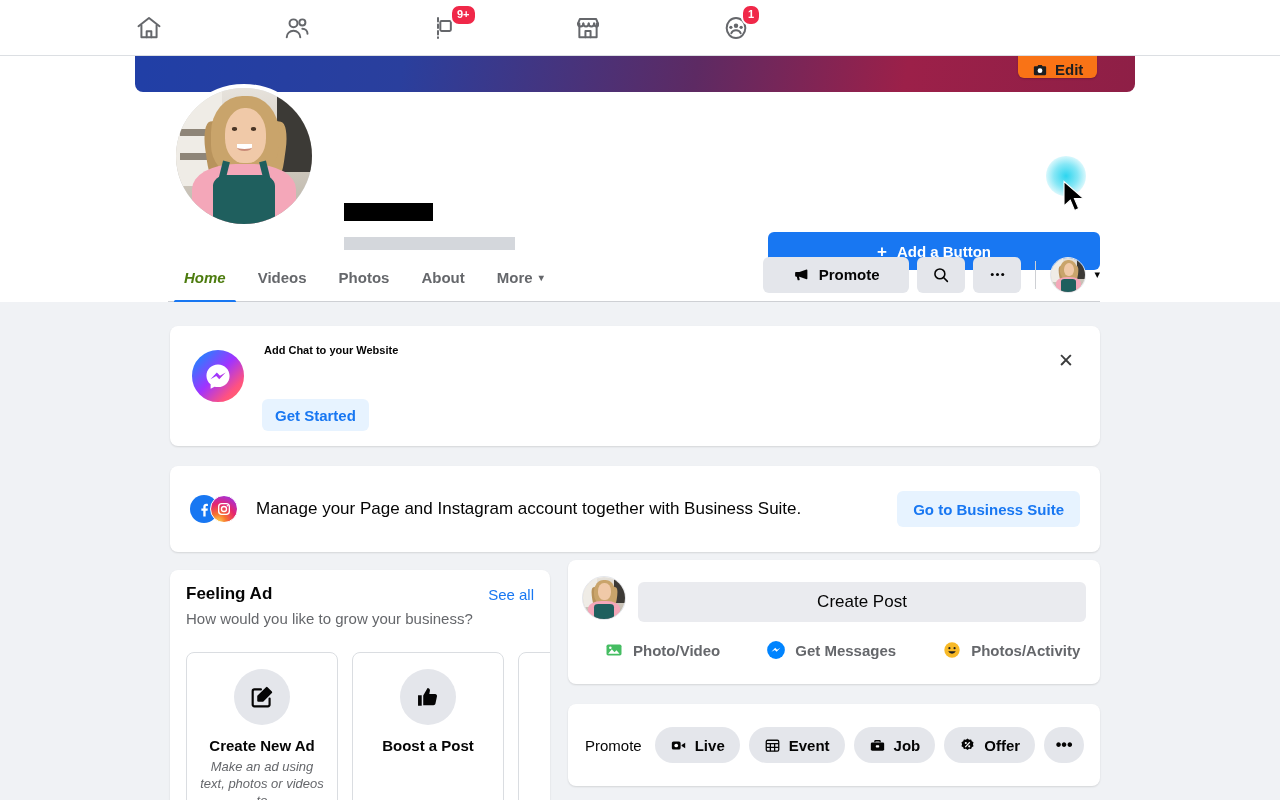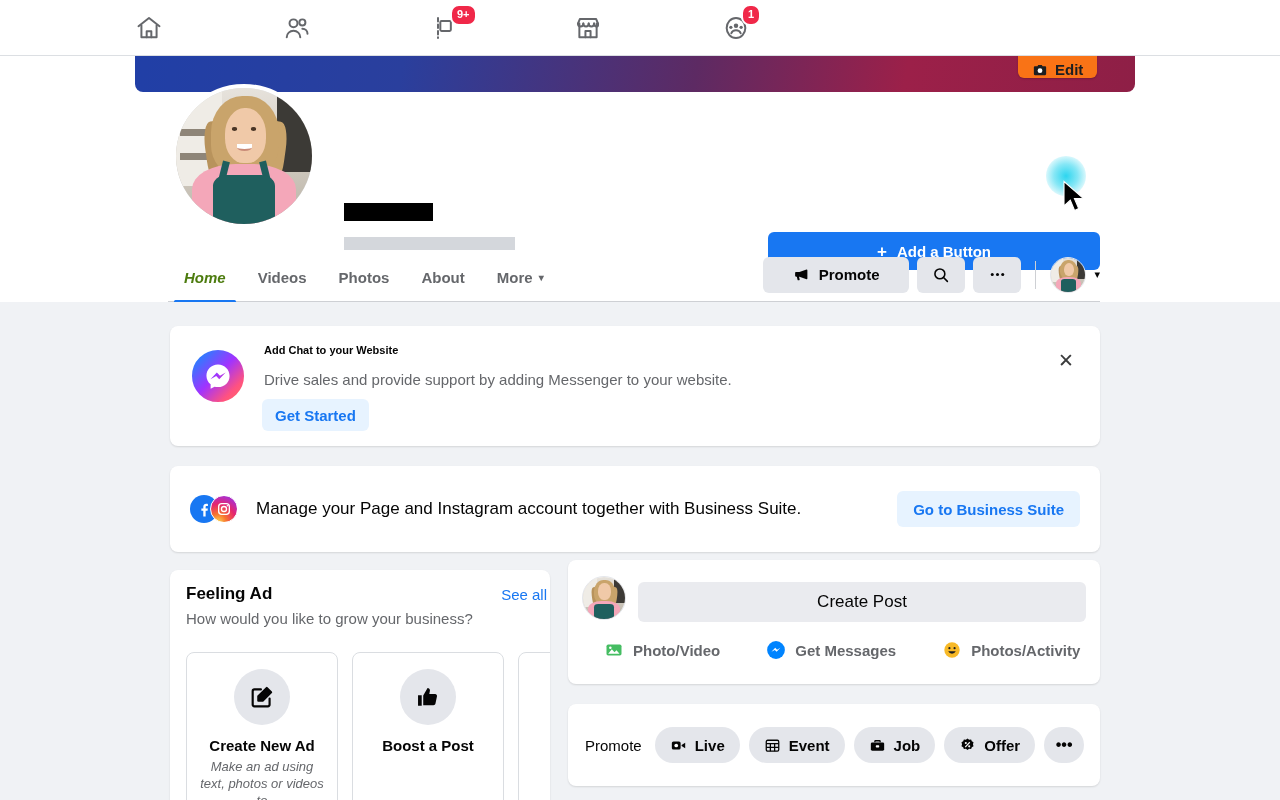--- a/index.html
+++ b/index.html
@@ -181,21 +181,21 @@
   .bs-text { margin-left: 14px; font-size: 17px; color: #050505; }
   .bs-btn {
     margin-left: auto; height: 36px; padding: 12px 16px; border-radius: 6px;
     background: #e7f3ff; color: #1877f2; border: none;
     display: flex; align-items: center; font-size: 15px; font-weight: bold; cursor: pointer;
   }
 
   
   #createad-card { left: 170px; top: 268px; width: 380px; height: 240px; overflow: hidden; }
   .ca-title { position: absolute; left: 16px; top: 14px; font-size: 17px; font-weight: bold; color: #050505; }
-  .ca-seeall { position: absolute; right: 3px; top: 16px; font-size: 15px; color: #1877f2; cursor: pointer; }
+  .ca-seeall { position: absolute; right: 16px; top: 16px; font-size: 15px; color: #1877f2; cursor: pointer; }
   .ca-sub { position: absolute; left: 16px; top: 40px; font-size: 15px; color: #65676b; }
   .ca-row { position: absolute; left: 16px; top: 82px; display: flex; gap: 14px; }
   .ad-card {
     width: 152px; height: 160px; border: 1px solid #dadde1; border-radius: 8px;
     background: #fff; padding-top: 16px; text-align: center; cursor: pointer; flex: none;
   }
   .ad-ic {
     width: 56px; height: 56px; border-radius: 50%; background: #e4e6eb;
     margin: 0 auto 12px; display: flex; align-items: center; justify-content: center;
   }
@@ -400,21 +400,20 @@
 
   <div class="content">
 
     <div class="card" id="chat-card">
       <div class="mess-logo">
         <svg width="32" height="32" viewBox="0 0 36 36" fill="#fff">
           <path d="M18 5C10.5 5 5 10.6 5 17.6c0 3.9 1.8 7.4 4.7 9.7v5.1l4.4-2.4c1.2.3 2.5.5 3.9.5 7.5 0 13-5.6 13-12.6S25.5 5 18 5zm1.4 16.7-3.4-3.6-6.5 3.6 7.2-7.6 3.5 3.6 6.4-3.6-7.2 7.6z"></path>
         </svg>
       </div>
       <div class="chat-title">Add Chat to your Website</div>
-      <div class="chat-sub">Drive sales and provide support by adding Messenger to your website.</div>
       <button class="get-started">Get Started</button>
       <div class="close-x">✕</div>
     </div>
 
     <div class="card" id="bsuite-card">
       <div class="fbig-icons">
         <div class="ic-fb">
           <svg width="17" height="17" viewBox="0 0 24 24" fill="#fff">
             <path d="M13.6 21.8v-8.1h2.7l.4-3.2h-3.1V8.5c0-.9.3-1.6 1.6-1.6h1.6V4.1c-.3 0-1.3-.1-2.4-.1-2.4 0-4.1 1.5-4.1 4.2v2.3H7.6v3.2h2.7v8.1z"></path>
           </svg>

